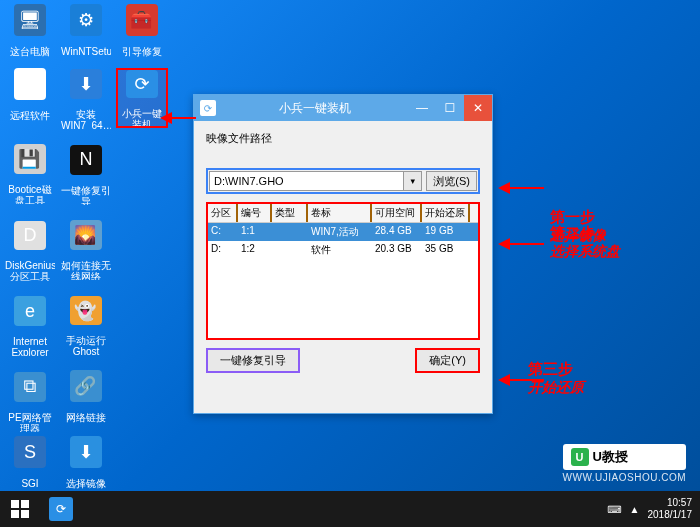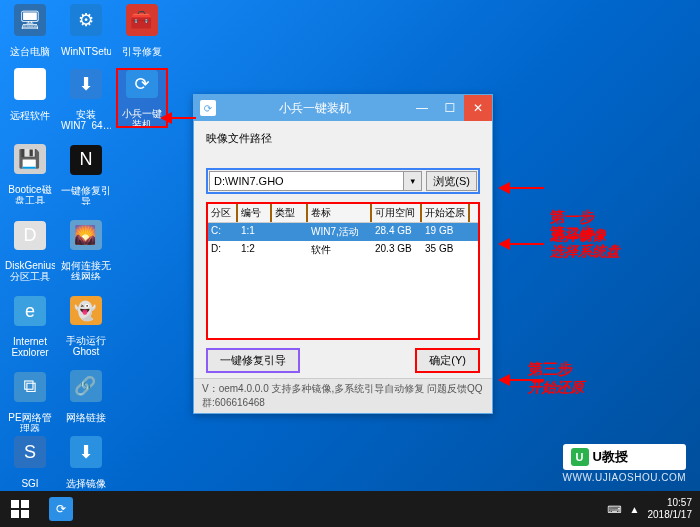--- a/index.html
+++ b/index.html
@@ -223,21 +223,20 @@
             <div class="col-f">20.3 GB</div>
             <div class="col-c">35 GB</div>
           </div>
         </div>
     </div>
     <div class="bottom-row">
       <button class="repair-btn">一键修复引导</button>
       <button class="ok-btn">确定(Y)</button>
     </div>
   </div>
-  <div class="version-bar">V：oem4.0.0.0       支持多种镜像,多系统引导自动修复 问题反馈QQ群:606616468</div>
 </div>
 
 <svg class="arrow-svg" style="left:158px; top:108px;" width="40" height="20">
   <defs>
       <marker id="ah1" markerWidth="6" markerHeight="6" refX="5" refY="3" orient="auto">
         <path d="M0,0 L6,3 L0,6 Z" fill="#ff0000"></path>
       </marker>
     </defs>
   <line x1="38" y1="10" x2="4" y2="10" stroke="#ff0000" stroke-width="2" marker-end="url(#ah1)"></line>
 </svg>

